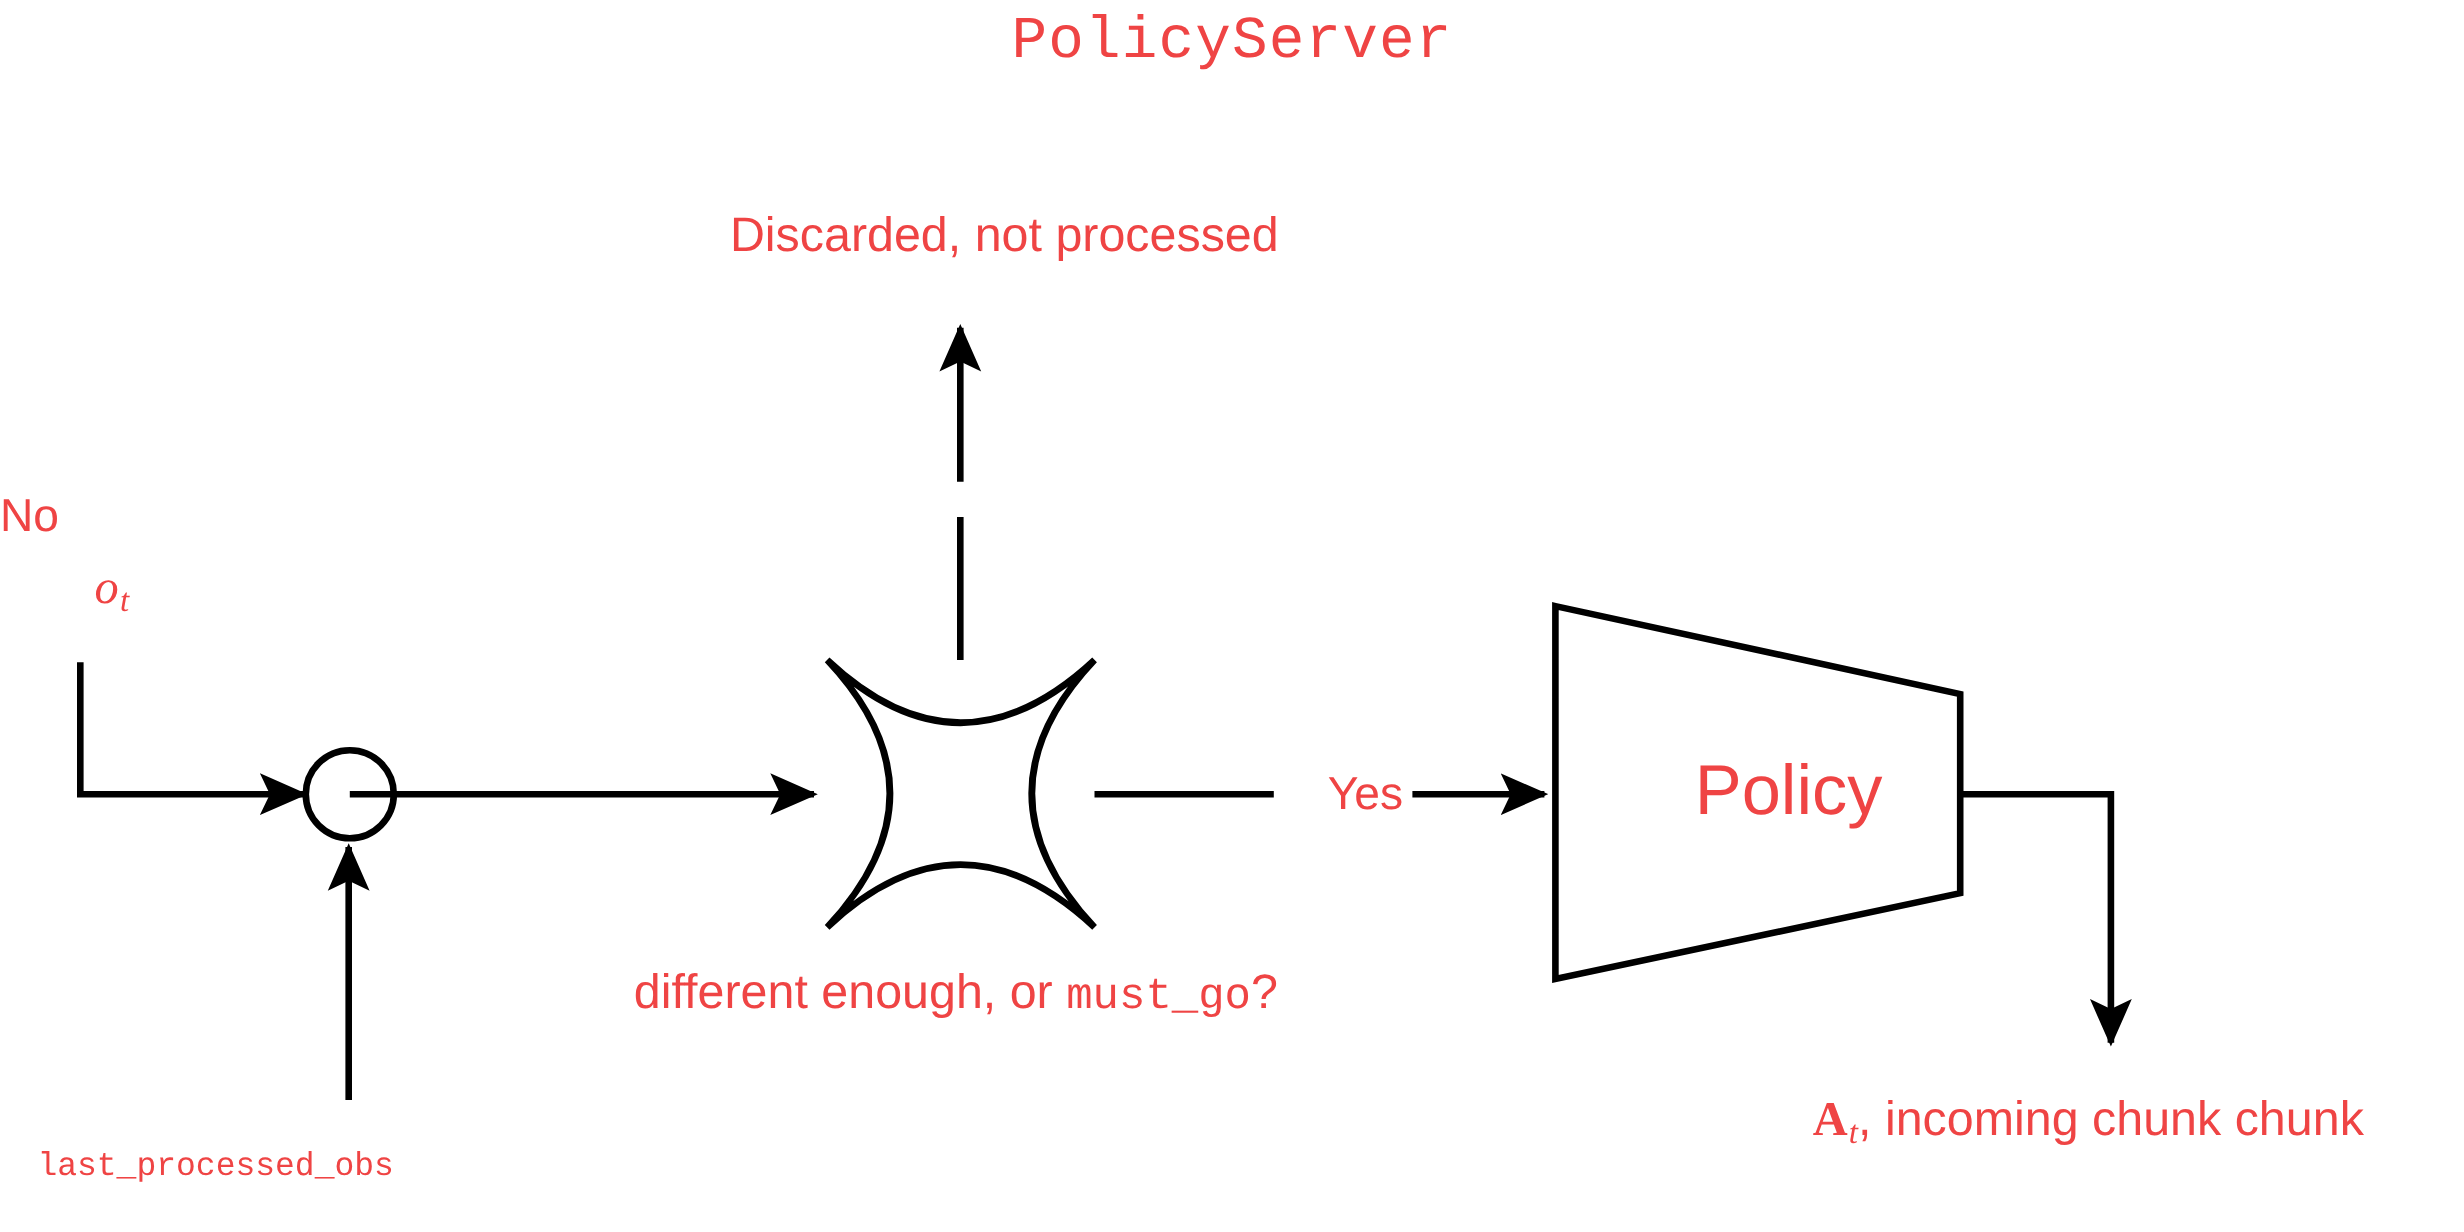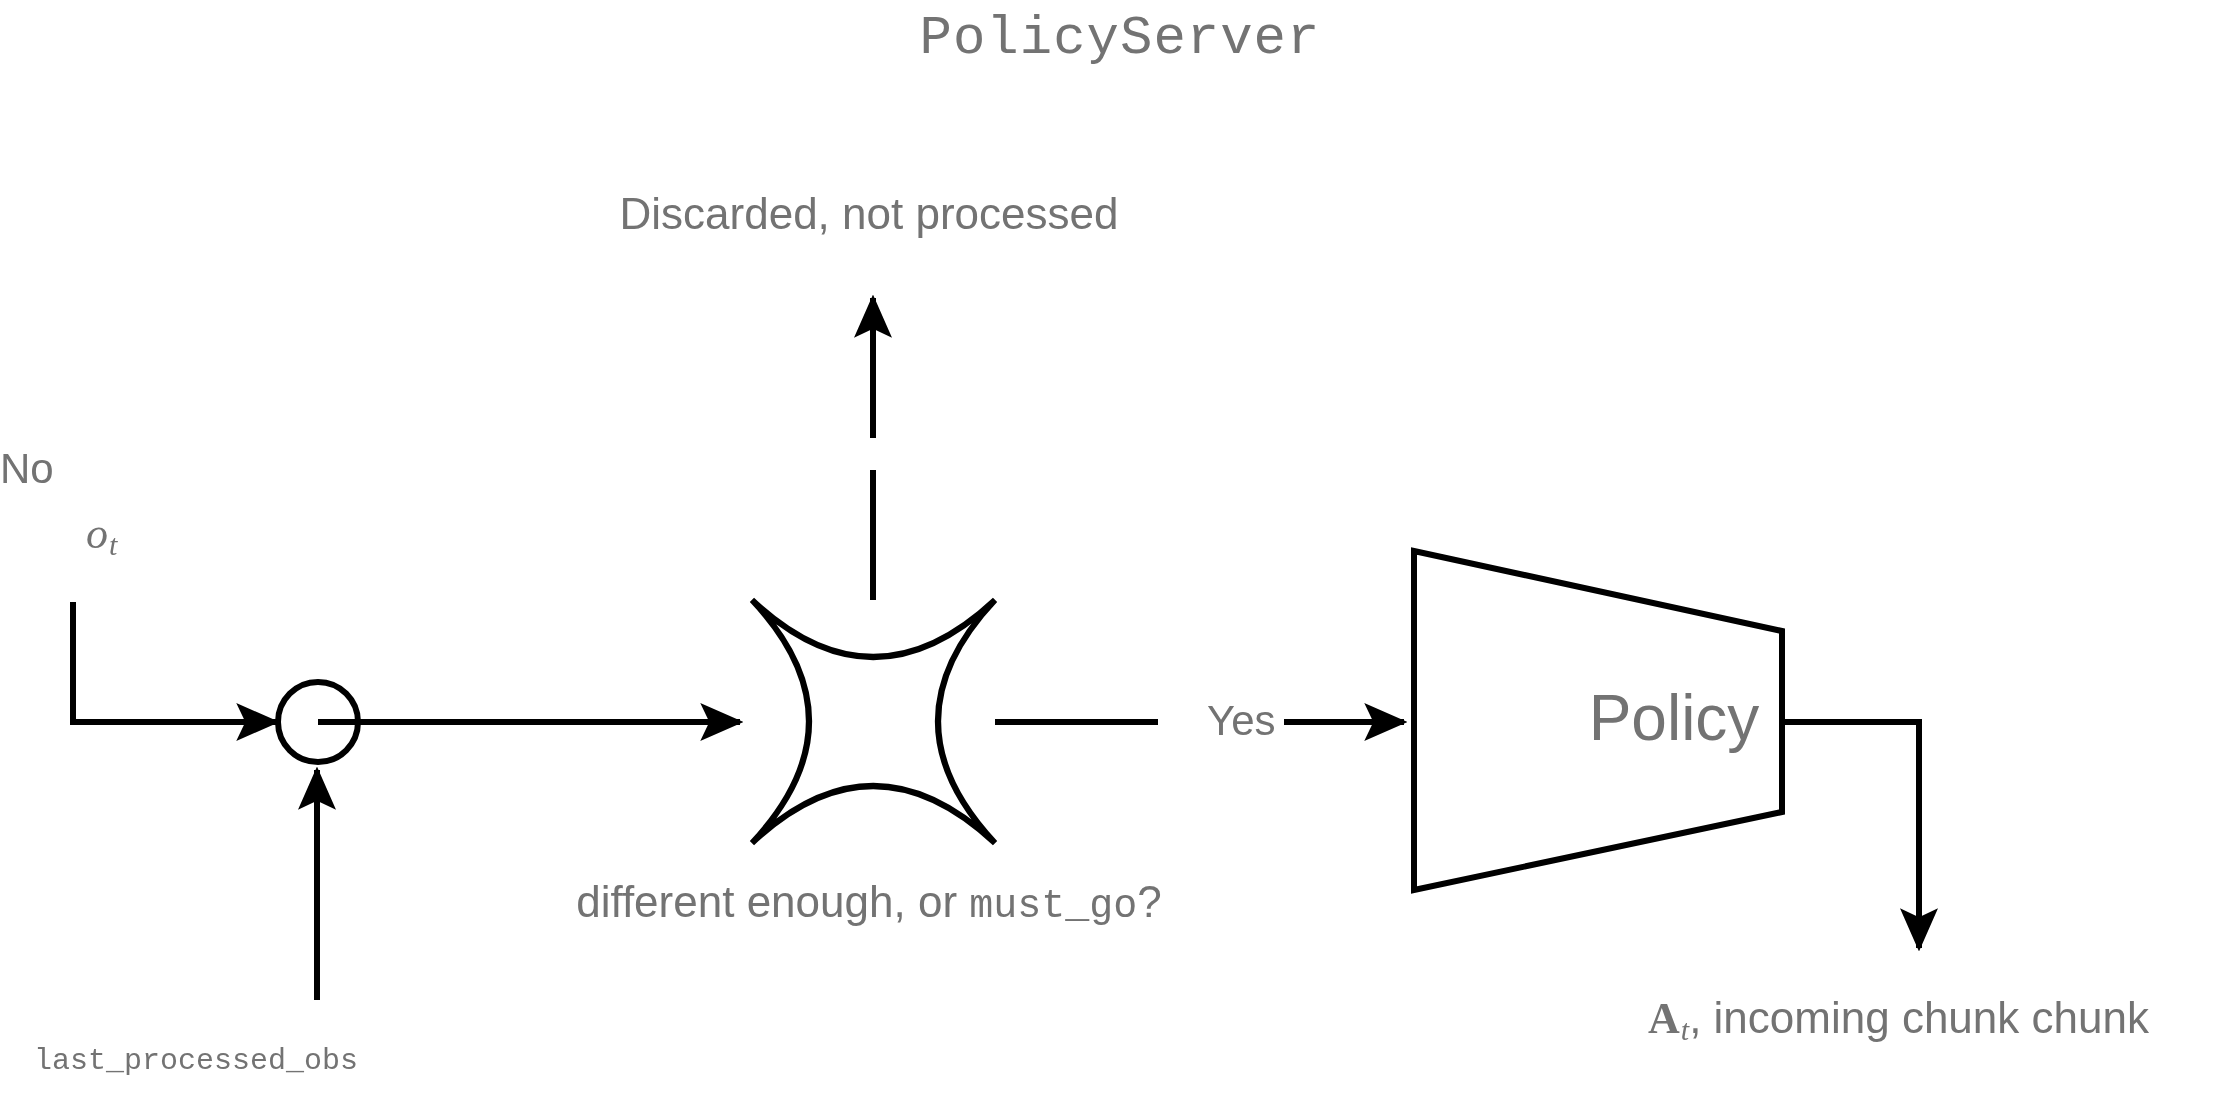--- a/index.html
+++ b/index.html
@@ -18,21 +18,21 @@
   }
   #canvas {
     position: absolute;
     left: 0;
     top: 0;
     width: 2240px;
     height: 1120px;
   }
   .lbl {
     position: absolute;
-    color: #737373;
+    color: #ef4444;
     white-space: nowrap;
     line-height: 1;
   }
   .mono {
     font-family: "Liberation Mono", "DejaVu Sans Mono", monospace;
   }
   .sans {
     font-family: "Liberation Sans", sans-serif;
   }
   .serif-i {
@@ -52,20 +52,21 @@
     font-size: 54px;
     letter-spacing: 1px;
   }
   
   #discarded {
     left: 0;
     top: 192px;
     width: 1738px;
     text-align: center;
     font-size: 44px;
+    padding-left: 44px;
   }
   
   #no-label {
     left: 0;
     top: 448px;
     width: 1738px;
     text-align: left;
     font-size: 42px;
   }
   
@@ -83,21 +84,21 @@
     width: 1738px;
     text-align: center;
     font-size: 44px;
   }
   #decision-caption .mono {
     font-size: 40px;
     text-align: right;
   }
   
   #policy-label {
-    left: 1490px;
+    left: 1442px;
     top: 686px;
     width: 368px;
     text-align: center;
     font-size: 64px;
   }
   
   #obs-label {
     left: 40px;
     top: 512px;
     font-size: 44px;

